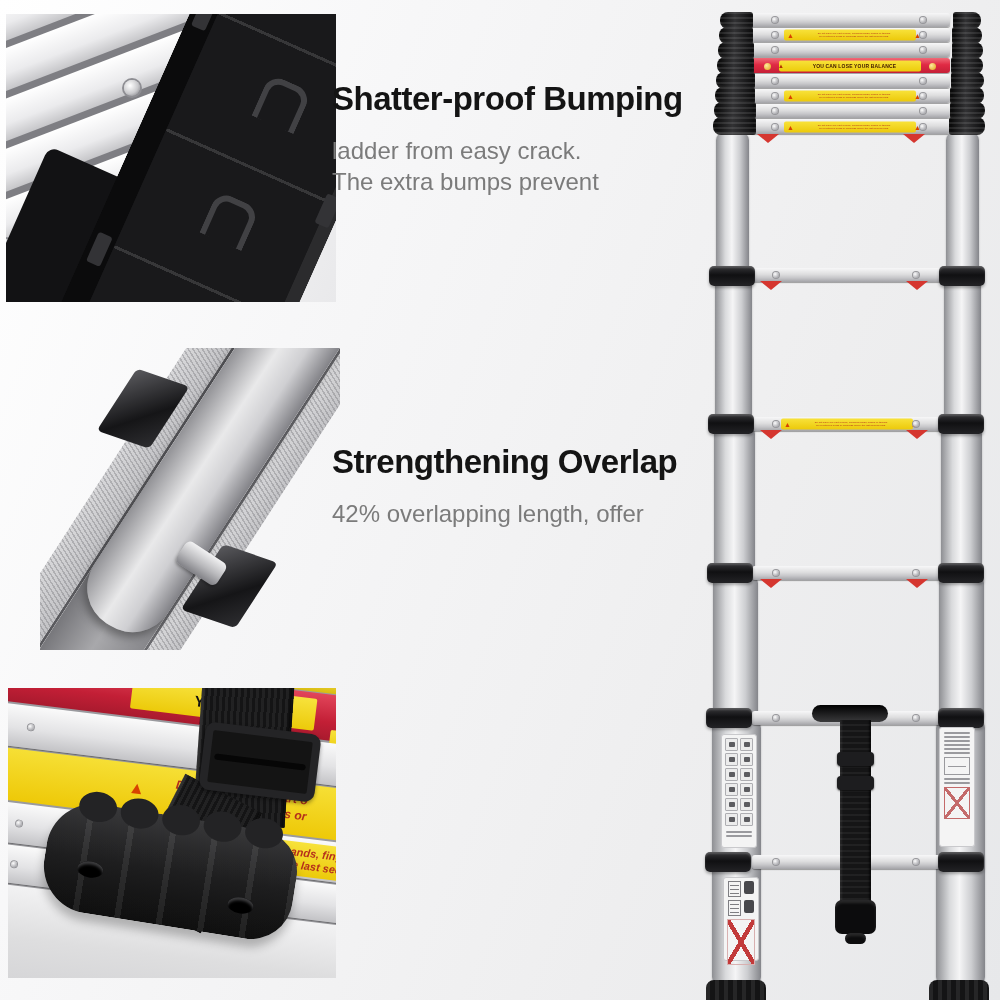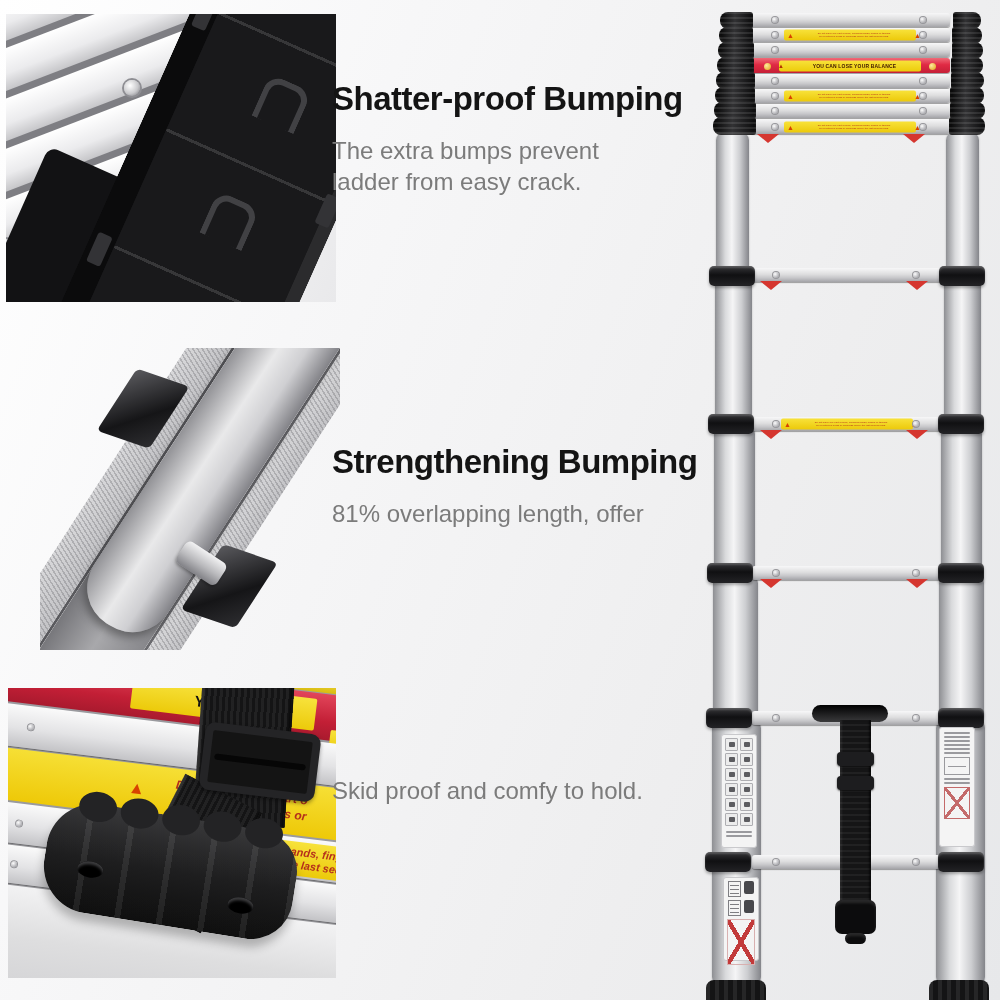--- a/index.html
+++ b/index.html
@@ -205,29 +205,28 @@
       <span class="hbump" style="left:110px;"></span>
       <span class="hbump" style="left:152px;"></span>
       <span class="hbump" style="left:194px;"></span>
       <span class="hole" style="left:34px;top:58px;"></span>
       <span class="hole" style="left:188px;top:70px;"></span>
     </div>
   </div>
 
   <div class="copy" style="top:80px;">
     <h2>Shatter-proof Bumping</h2>
+    <p>ladder from easy crack.</p>
     <p>The extra bumps prevent</p>
-    <p>ladder from easy crack.</p>
   </div>
   <div class="copy" style="top:443px;">
-    <h2>Strengthening Bumping</h2>
-    <p>81% overlapping length, offer</p>
+    <h2>Strengthening Overlap</h2>
+    <p>42% overlapping length, offer</p>
   </div>
   <div class="copy" style="top:775px;">
-    <p>Skid proof and comfy to hold.</p>
   </div>
 
   <div class="abs" style="left:0;top:0;width:1000px;height:1000px;">
 
     <span class="abs rail" style="left:716px;top:133px;width:33px;height:147px;"></span>
     <span class="abs rail" style="left:715px;top:278px;width:37px;height:151px;"></span>
     <span class="abs rail" style="left:714px;top:427px;width:41px;height:151px;"></span>
     <span class="abs rail" style="left:713px;top:576px;width:45px;height:147px;"></span>
     <span class="abs rail" style="left:712px;top:721px;width:49px;height:263px;"></span>
     <span class="abs rail" style="left:946px;top:133px;width:33px;height:147px;"></span>

